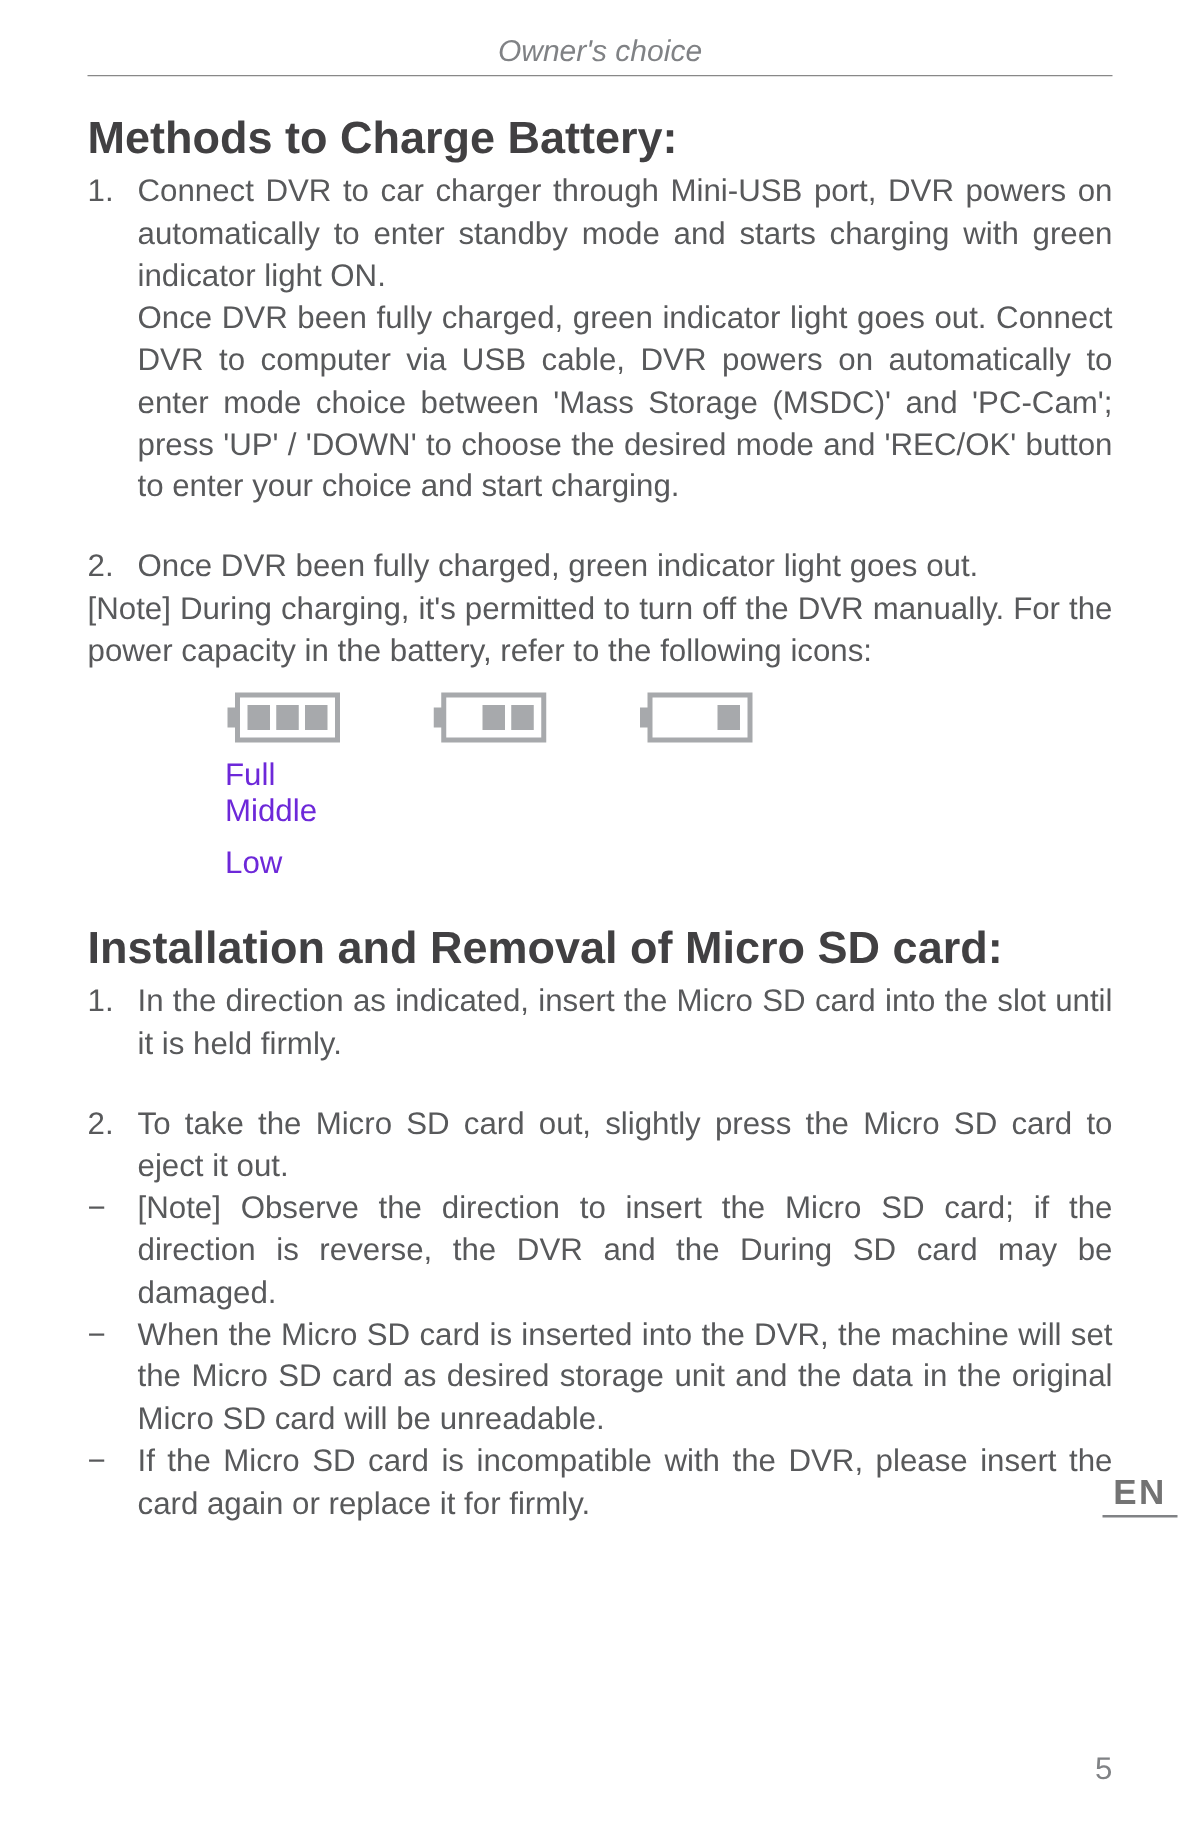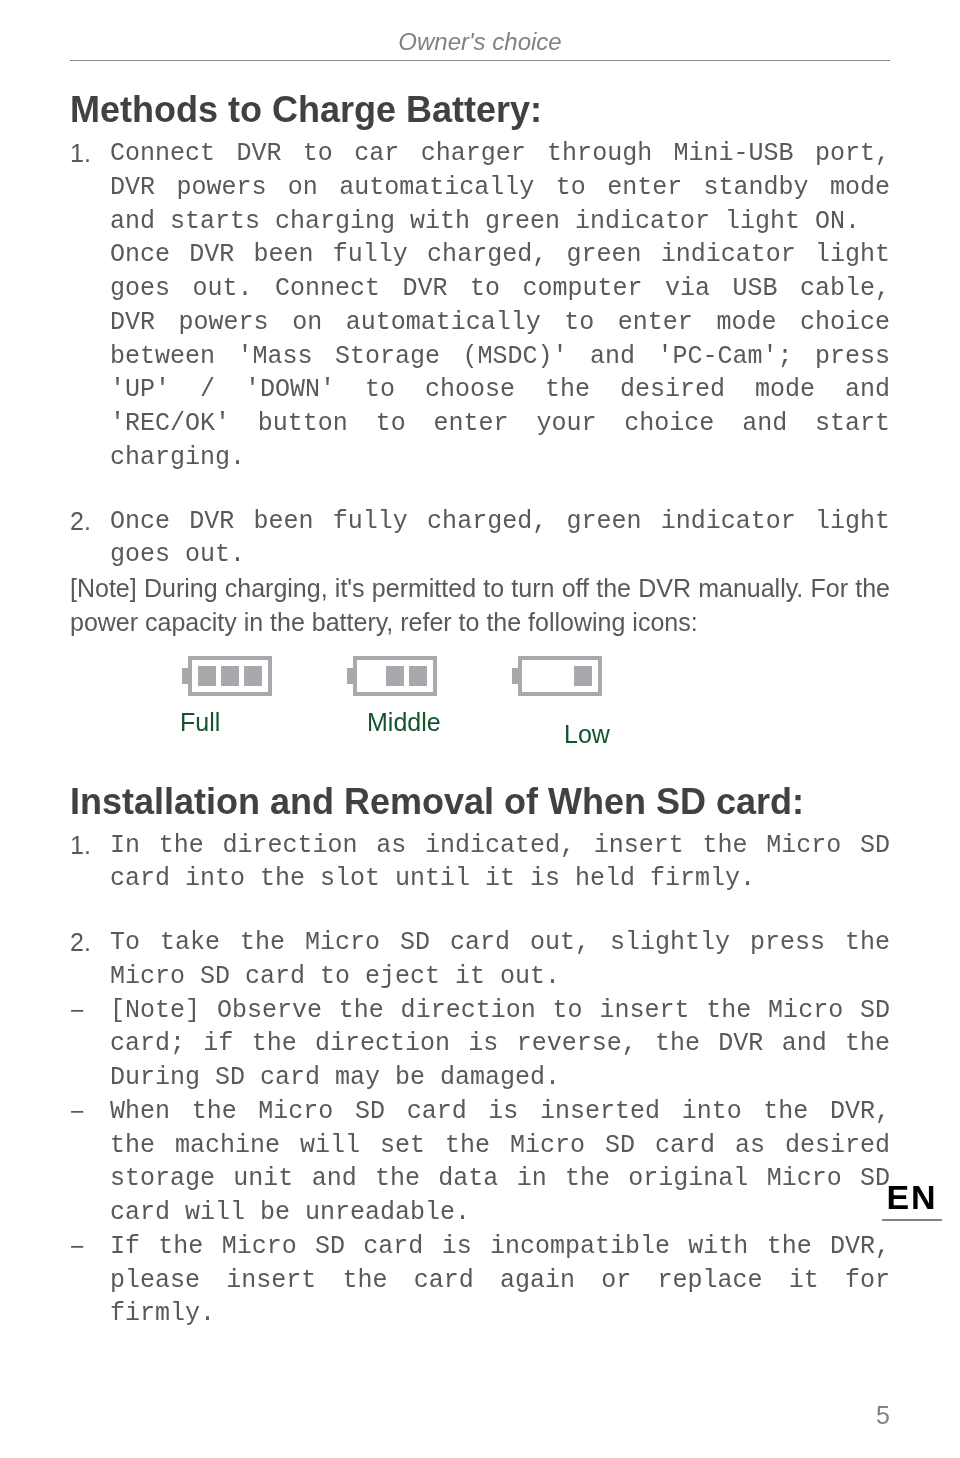--- a/index.html
+++ b/index.html
@@ -39,48 +39,49 @@
   .item {
     display: flex;
     margin-bottom: 0;
   }
   .marker {
     font-size: 25px;
     color: #58595b;
     min-width: 40px;
     line-height: 1.35;
   }
-  .item .body-text { flex: 1; font-family: Liberation Mono, monospace; }
+  .item .body-text { flex: 1; }
   .spacer { height: 30px; }
   .battery-row {
     display: flex;
     gap: 70px;
     margin: 14px 0 6px 110px;
   }
   .battery-icon svg { display: block; }
   .labels-row {
     display: flex;
-    gap: 12px;
+    gap: 0;
     margin: 10px 0 32px 110px;
     font-size: 25px;
-    color: #14532d;
+    color: #6d28d9;
+    flex-direction: column;
   }
   .labels-row span:nth-child(1){ width: 175px;}
   .labels-row span:nth-child(2){ width: 185px;}
   .labels-row span:nth-child(3){ width: 120px; margin-top: 12px;}
   .en-tag {
     position: absolute;
     right: 18px;
     top: 1178px;
     text-align: center;
   }
   .en-tag .en-label {
-    font-size: 34px;
+    font-size: 28px;
     font-weight: bold;
-    color: #000000;
+    color: #737373;
     letter-spacing: 2px;
   }
   .en-tag .en-line {
     border-top: 2px solid #808285;
     margin-top: 2px;
     width: 60px;
   }
   .page-num {
     position: absolute;
     bottom: 28px;
@@ -148,21 +149,21 @@
       </svg>
   </span>
 </div>
 
 <div class="labels-row">
   <span>Full</span>
   <span>Middle</span>
   <span>Low</span>
 </div>
 
-<div class="section-title">Installation and Removal of When SD card:</div>
+<div class="section-title">Installation and Removal of Micro SD card:</div>
 
 <div class="item">
   <div class="marker">1.</div>
   <div class="body-text">In the direction as indicated, insert the Micro SD card into the slot until it is held firmly.</div>
 </div>
 
 <div class="spacer"></div>
 
 <div class="item">
   <div class="marker">2.</div>

